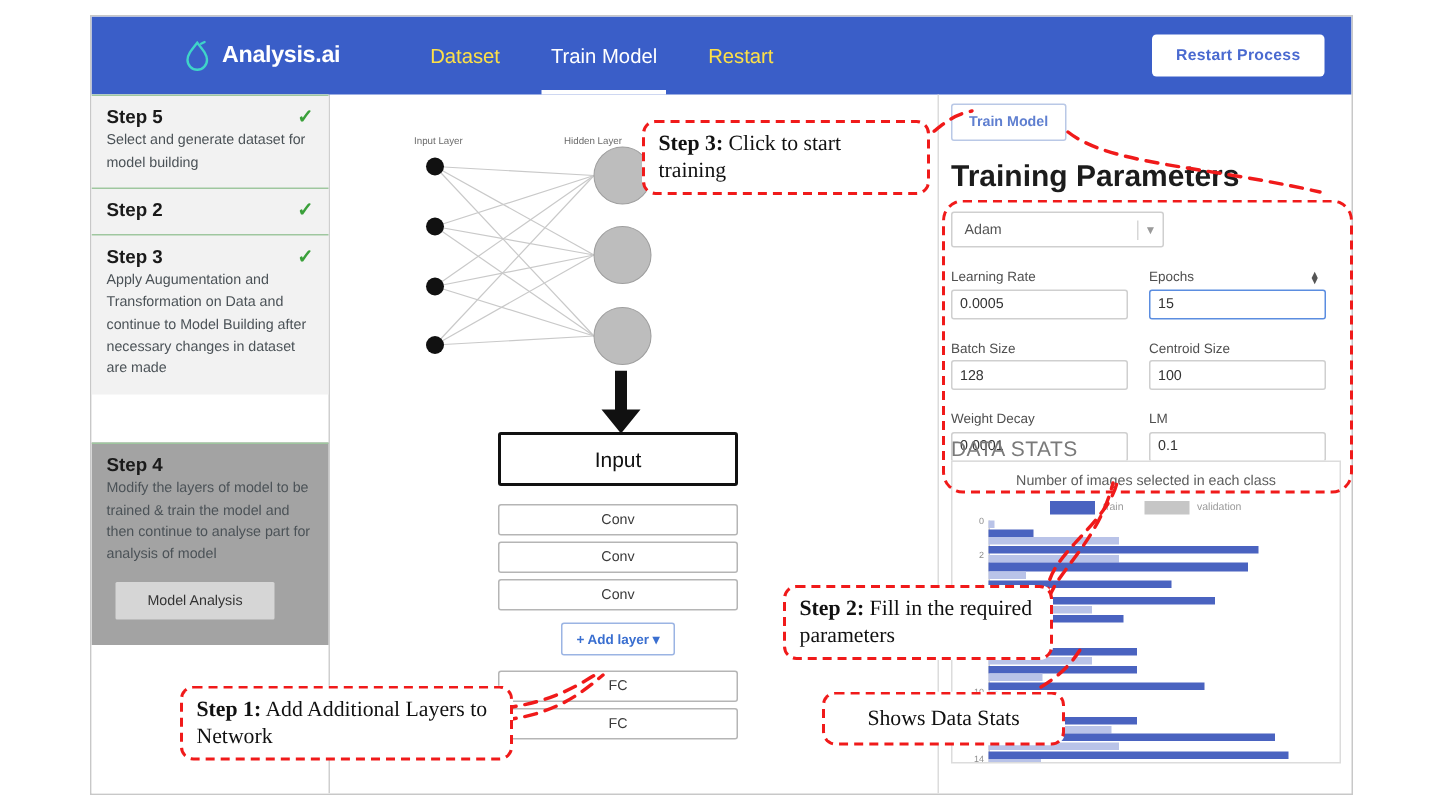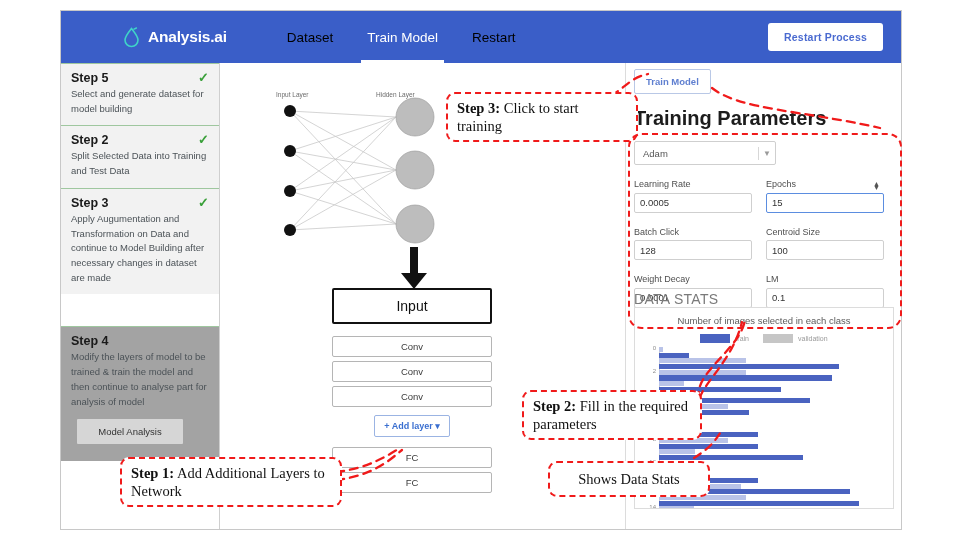--- a/index.html
+++ b/index.html
@@ -7,21 +7,21 @@
   .app{position:absolute;left:60px;top:10px;width:840px;height:518px;background:#fff;
        border:1px solid #c8c8c8;overflow:hidden;}
 
   
   .header{height:52px;background:#3a5ec8;display:flex;align-items:center;padding:0 16px;position:relative;}
   .brand{display:flex;align-items:center;gap:8px;margin-left:46px;}
   .logo-drop{width:17px;height:21px;position:relative;}
   .logo-drop svg{display:block}
   .brand-name{color:#fff;font-size:15.5px;font-weight:bold;letter-spacing:-.2px;}
   .nav{display:flex;align-items:center;gap:30px;margin-left:58px;height:52px;}
-  .nav-item{color:#000000;font-size:13.5px;height:52px;display:flex;align-items:center;
+  .nav-item{color:#fde047;font-size:13.5px;height:52px;display:flex;align-items:center;
             padding:0 2px;position:relative;cursor:pointer;}
   .nav-item.active{color:#fff;font-weight:500;}
   .nav-item.active:after{content:"";position:absolute;left:-4px;right:-4px;bottom:0;height:3px;background:#fff;}
   .restart-btn{position:absolute;right:18px;top:50%;transform:translateY(-50%);
       background:#fff;color:#4a6ad0;font-size:10.5px;font-weight:bold;border:none;
       padding:8px 16px;border-radius:3px;cursor:pointer;letter-spacing:.2px;}
 
   
   .body{display:flex;height:466px;}
   .sidebar{width:158px;border-right:1px solid #cfcfcf;background:#fff;
@@ -127,21 +127,20 @@
           <span class="check">✓</span>
         </div>
         <div class="step-desc">Select and generate dataset for model building</div>
       </div>
 
       <div class="step done">
         <div class="step-head">
           <span class="step-title">Step 2</span>
           <span class="check">✓</span>
         </div>
-        <div class="step-desc">Split Selected Data into Training and Test Data</div>
       </div>
 
       <div class="step done">
         <div class="step-head">
           <span class="step-title">Step 3</span>
           <span class="check">✓</span>
         </div>
         <div class="step-desc">Apply Augumentation and Transformation on Data and continue to Model Building after necessary changes in dataset are made</div>
       </div>
 
@@ -227,21 +226,21 @@
               <input class="finput focus" value="15" style="">
               <span class="arrows">
                   <span>▲</span>
                   <span>▼</span>
                 </span>
             </div>
           </div>
 
           <div class="row">
             <div class="fld">
-              <div class="flabel">Batch Click</div>
+              <div class="flabel">Batch Size</div>
               <input class="finput" value="128" style="">
             </div>
             <div class="fld">
               <div class="flabel">Centroid Size</div>
               <input class="finput" value="100" style="">
             </div>
           </div>
 
           <div class="row">
             <div class="fld">
@@ -378,21 +377,21 @@
     <path d="M600 104 C630 84 630 78 648 74"></path>
     <path d="M712 88 C740 110 800 110 880 128"></path>
     <path d="M700 400 C690 375 740 350 745 320"></path>
     <path d="M700 412 C690 390 730 370 742 322"></path>
     <path d="M336 472 C370 468 388 455 400 448"></path>
     <path d="M336 480 C372 476 390 460 402 450"></path>
     <path d="M694 458 C710 448 716 440 722 430"></path>
   </g>
 </svg>
 
-<div class="anno anno-t" style="left:428px;top:92px;width:170px;margin-left:18px;">
+<div class="anno anno-t" style="left:428px;top:80px;width:170px;">
   <b>Step 3:</b><span> Click to start training</span>
 </div>
 
 <div class="anno anno-t" style="left:522px;top:390px;width:158px;">
   <b>Step 2:</b><span> Fill in the required parameters</span>
 </div>
 
 <div class="anno anno-t" style="left:120px;top:457px;width:200px;">
   <b>Step 1:</b><span> Add Additional Layers to Network</span>
 </div>

